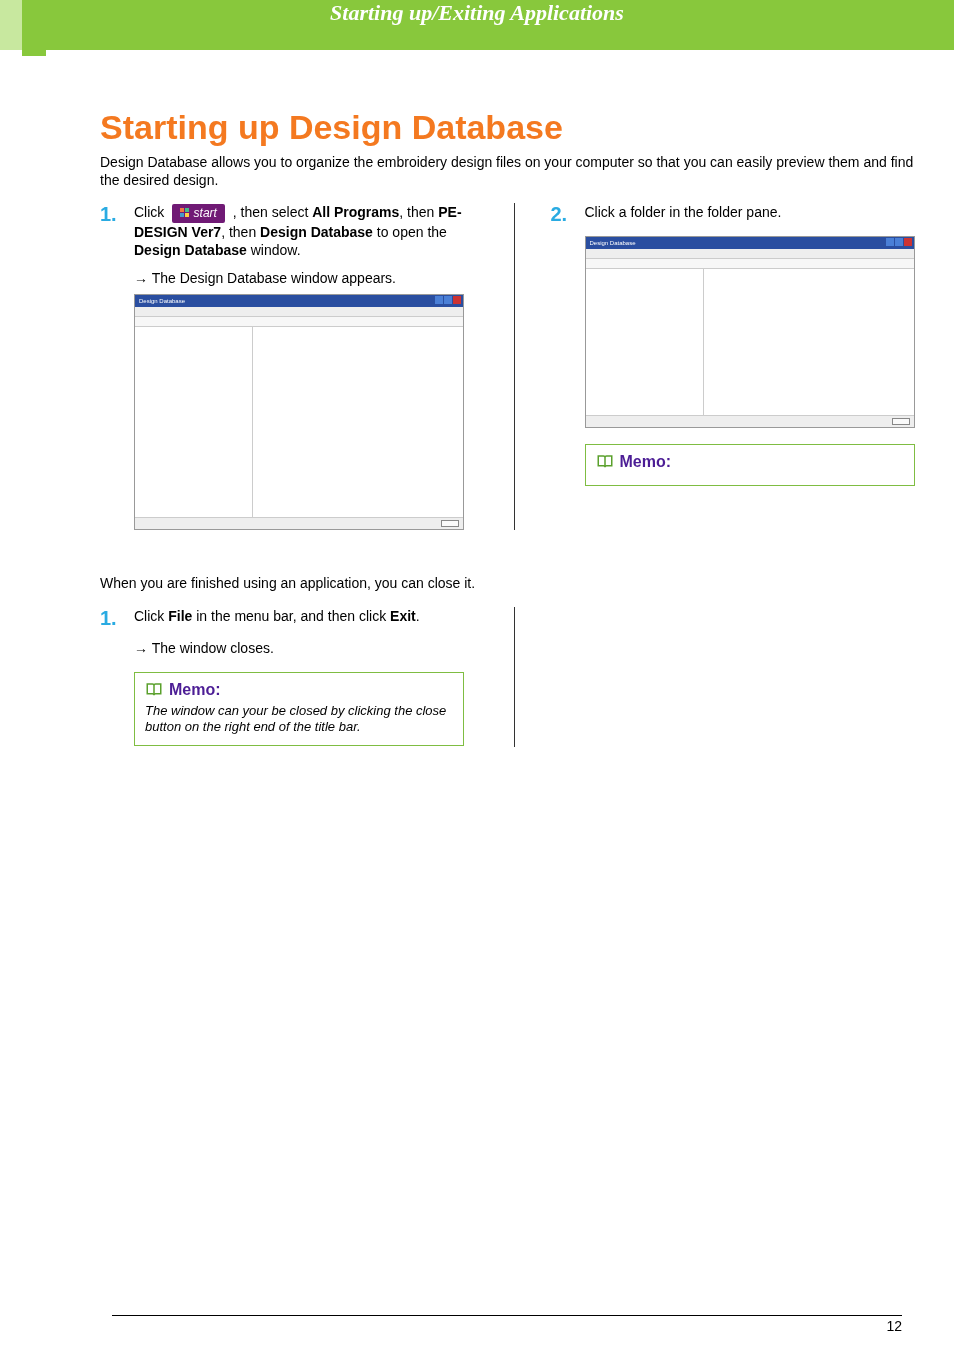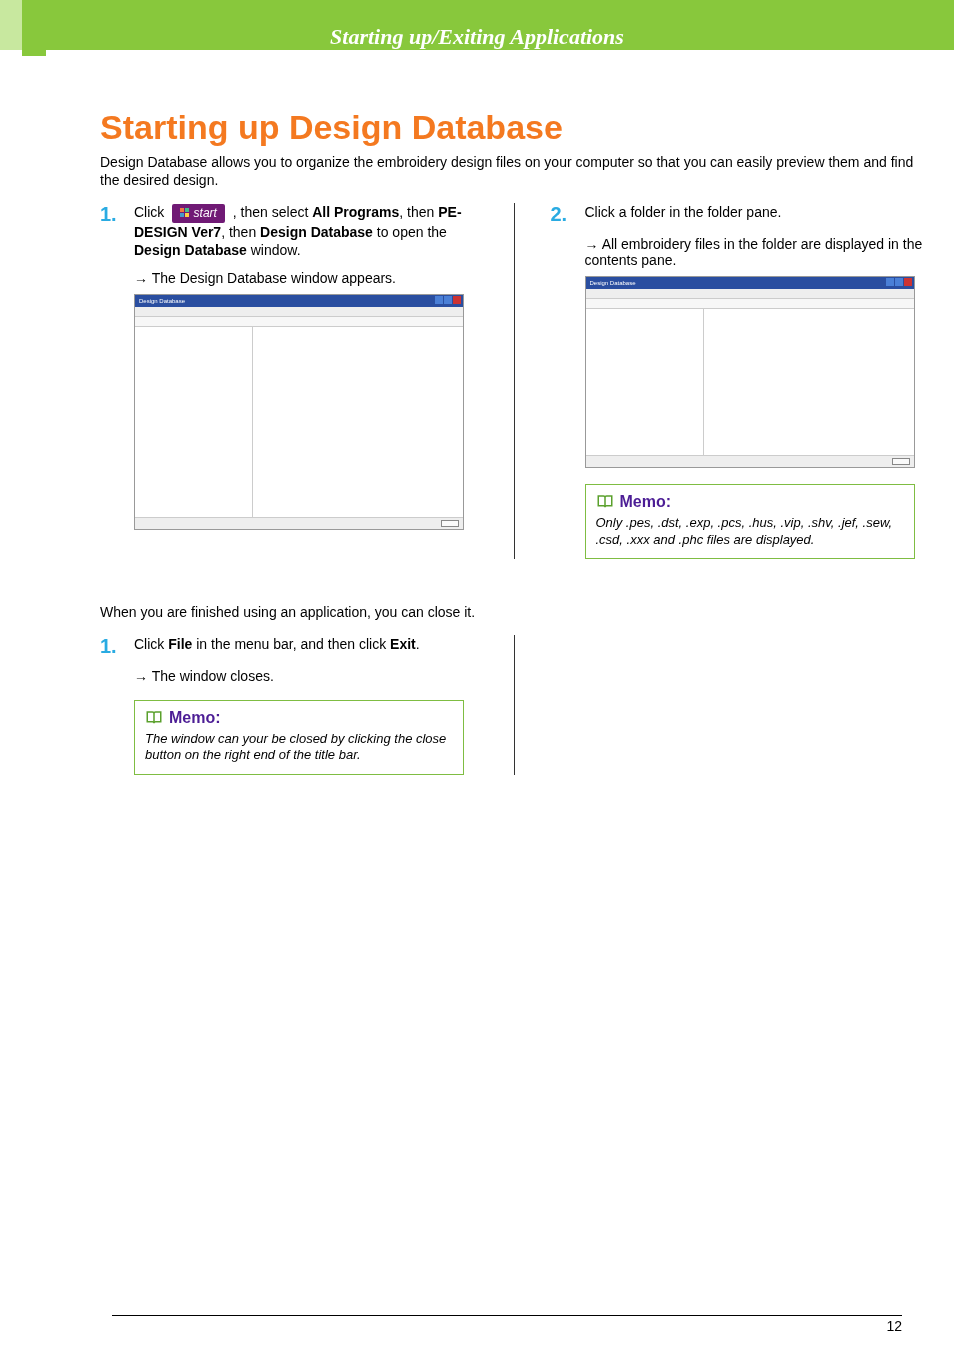--- a/index.html
+++ b/index.html
@@ -1,18 +1,18 @@
 <!DOCTYPE html>
 <html><head>
 <meta charset="utf-8">
 <style>
   * { box-sizing: border-box; margin: 0; padding: 0; }
   body { width: 954px; height: 1348px; font-family: Arial, Helvetica, sans-serif; background: #fff; color: #000; font-size: 14px; position: relative; }
 
-  .header-bar { background: #88c83c; height: 50px; position: relative; display: flex; align-items: flex-end; }
+  .header-bar { background: #88c83c; height: 50px; position: relative; display: flex; align-items: flex-start; }
   .header-bar::before { content:""; position:absolute; left:0; top:0; width:22px; height:50px; background:#c8e89f; }
   .header-bar::after { content:""; position:absolute; left:22px; top:0; width:24px; height:56px; background:#88c83c; }
   .header-title { width:100%; text-align:center; font-style: italic; font-weight: bold; color:#fff; font-size:22px; font-family: "Times New Roman", serif; }
 
   .page { padding: 40px 26px 0 100px; }
 
   h1.orange { color: #f47920; font-size: 34px; font-weight: bold; margin-top: 18px; margin-bottom: 6px; }
   p.intro { font-size: 14px; line-height: 1.3; margin-bottom: 14px; }
 
   .two-col { display: flex; gap: 30px; }
@@ -106,21 +106,20 @@
       </div>
     </div>
 
     <div class="col-divider"></div>
 
     <div class="col">
       <div class="step">
         <div class="step-num">2.</div>
         <div class="step-body">Click a folder in the folder pane.</div>
       </div>
-      <div class="arrow-line">All embroidery files in the folder are displayed in the contents pane.</div>
 
       <div class="screenshot-stub" style="height:192px;">
         <div class="titlebar">Design Database</div>
         <div class="close-icons">
             <span></span>
             <span></span>
             <span></span>
           </div>
         <div class="menubar"></div>
         <div class="toolbar"></div>
@@ -134,21 +133,20 @@
           </div>
       </div>
 
       <div class="memo-box wide" style="margin-left:34px; width:330px;">
         <div class="memo-title">
           <svg viewBox="0 0 24 24">
               <path fill="none" stroke="#5aa02c" stroke-width="2" d="M3 4 h7 a2 2 0 0 1 2 2 v13 a2 2 0 0 0 -2 -2 H3 z M21 4 h-7 a2 2 0 0 0 -2 2 v13 a2 2 0 0 1 2 -2 h7 z"></path>
             </svg>
           <span>Memo:</span>
         </div>
-        <div class="memo-text">Only .pes, .dst, .exp, .pcs, .hus, .vip, .shv, .jef, .sew, .csd, .xxx and .phc files are displayed.</div>
       </div>
     </div>
   </div>
 
   <div class="section2">
     <p class="intro">When you are finished using an application, you can close it.</p>
 
     <div class="two-col short">
       <div class="col">
         <div class="step">

